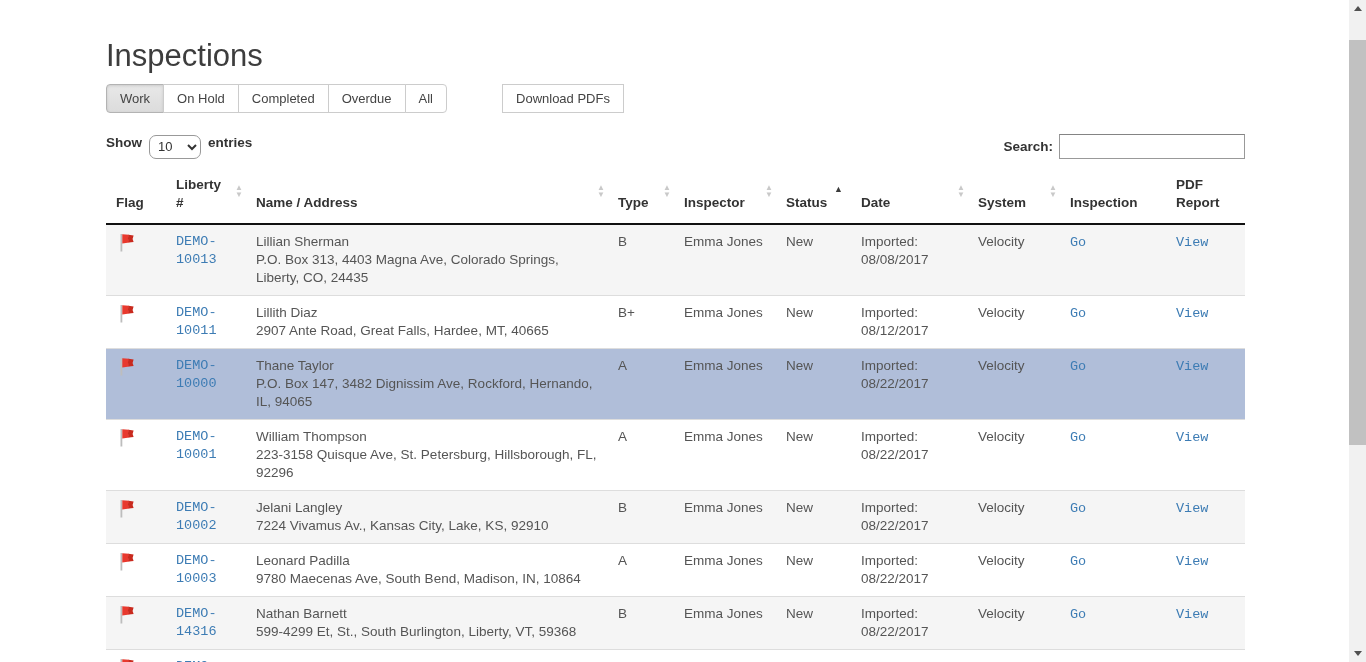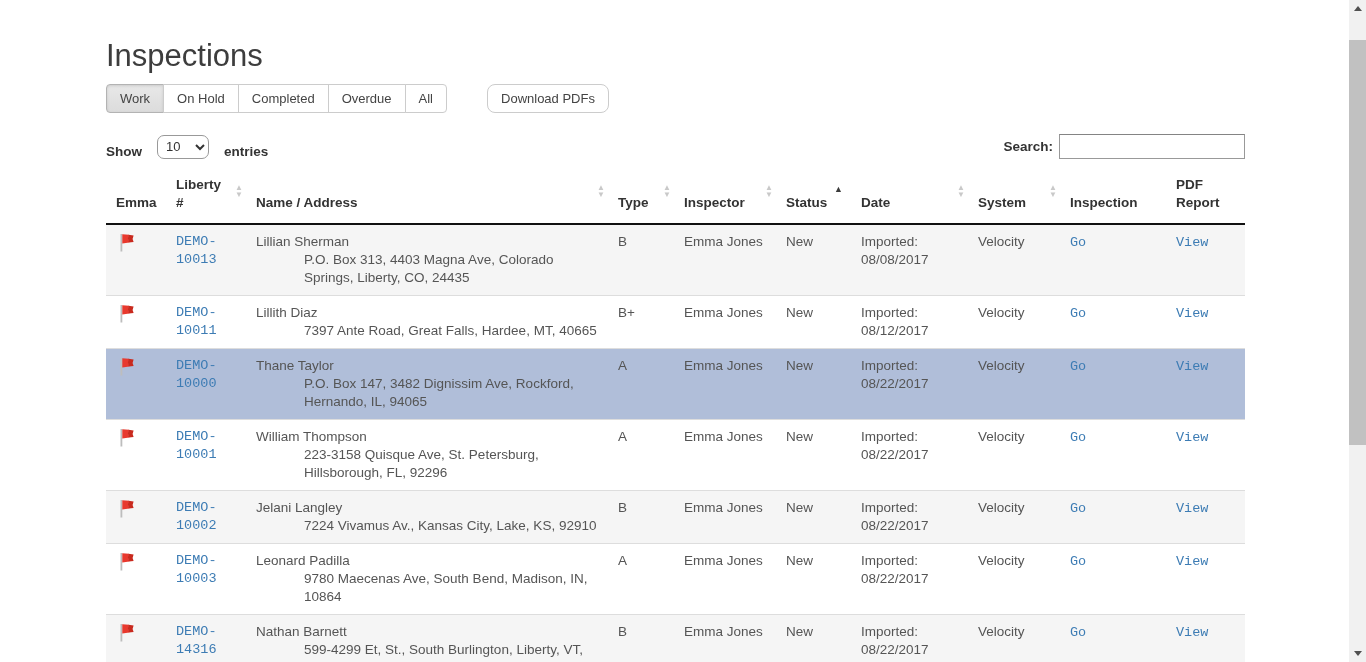--- a/index.html
+++ b/index.html
@@ -37,32 +37,32 @@
     margin-left: -1px;
     line-height: 15px;
   }
   .btn-group .btn:first-child { border-radius: 4px 0 0 4px; margin-left: 0; }
   .btn-group .btn:last-child { border-radius: 0 4px 4px 0; }
   .btn.active {
     background: linear-gradient(#e8e8e8, #dcdcdc);
     border-color: #b3b3b3;
     box-shadow: inset 0 1px 3px rgba(0,0,0,.12);
   }
-  .btn.standalone { border-radius: 8px; margin-left: 40px; }
+  .btn.standalone { border-radius: 0; margin-left: 55px; }
   
   .controls {
     margin-top: 21px;
     display: flex;
     justify-content: space-between;
     align-items: center;
     font-size: 13.5px;
     font-weight: bold;
     color: #333;
   }
-  .length-ctl { display: flex; align-items: flex-end; gap: 15px; }
+  .length-ctl { display: flex; align-items: flex-start; gap: 7px; }
   .length-ctl select {
     font-family: inherit;
     font-size: 13px;
     padding: 2px 4px;
     border: 1px solid #999;
     border-radius: 7px;
     background: #fff;
     color: #333;
     width: 52px;
     height: 24px;
@@ -131,21 +131,21 @@
     padding: 8px 10px;
     border-bottom: 1px solid #ddd;
     line-height: 18px;
     color: #555;
   }
   tbody tr.stripe { background: #f5f5f5; }
   tbody tr.selected { background: #b0bed9; }
   a.link { color: #3d7cb4; text-decoration: none; cursor: pointer; font-family: Liberation Mono, monospace; }
   .two-line span { display: block; }
   .name-line { display: block; }
-  .addr-line { display: block; margin-left: 48px; }
+  .addr-line { display: block; }
   td.flag-cell { padding-left: 12px; }
   
   .flag-icon { display: inline-block; width: 18px; height: 20px; }
   
   .scrollbar {
     position: fixed;
     top: 0; right: 0;
     width: 17px; height: 662px;
     background: #f1f1f1;
   }
@@ -218,21 +218,21 @@
         <col class="c-insp">
       <col class="c-status">
         <col class="c-date">
         <col class="c-system">
         <col class="c-inspec">
         <col class="c-pdf">
     </colgroup>
     <thead>
       <tr>
         <th>
-          <span>Emma</span>
+          <span>Flag</span>
         </th>
         <th>
           <span>Liberty #</span>
           <span class="sort-both">
               <span>▲</span>
               <span>▼</span>
             </span>
         </th>
         <th>
           <span>Name / Address</span>
@@ -321,21 +321,21 @@
           <path d="M4.3 1.2 L11 1.8 L10.2 5.6 L11.3 9.4 L4.3 10.6 Z" fill="#e8392e"></path>
           <path d="M10.5 1.8 L15.6 2.6 L14.6 6 L15.6 9 L10.8 9.5 L9.9 5.6 Z" fill="#c92a1e"></path>
         </svg>
       </span>
     </td>
     <td>
       <a class="link two-line"><span>DEMO-</span><span>10011</span></a>
     </td>
     <td>
       <span class="name-line">Lillith Diaz</span>
-      <span class="addr-line">7397 Ante Road, Great Falls, Hardee, MT, 40665</span>
+      <span class="addr-line">2907 Ante Road, Great Falls, Hardee, MT, 40665</span>
     </td>
     <td>B+</td>
     <td>Emma Jones</td>
     <td>New</td>
     <td>
       <span class="two-line"><span>Imported:</span><span>08/12/2017</span></span>
     </td>
     <td>Velocity</td>
     <td>
       <a class="link">Go</a>

